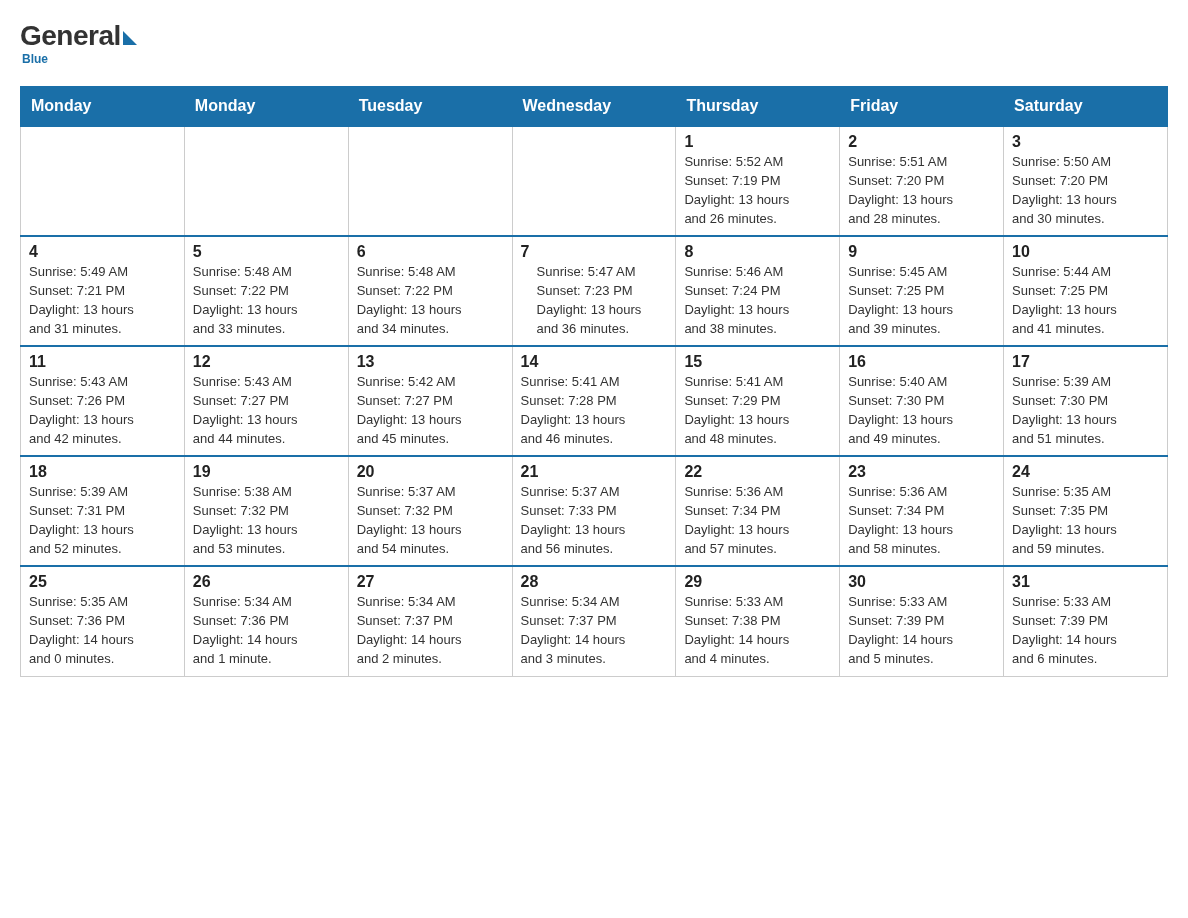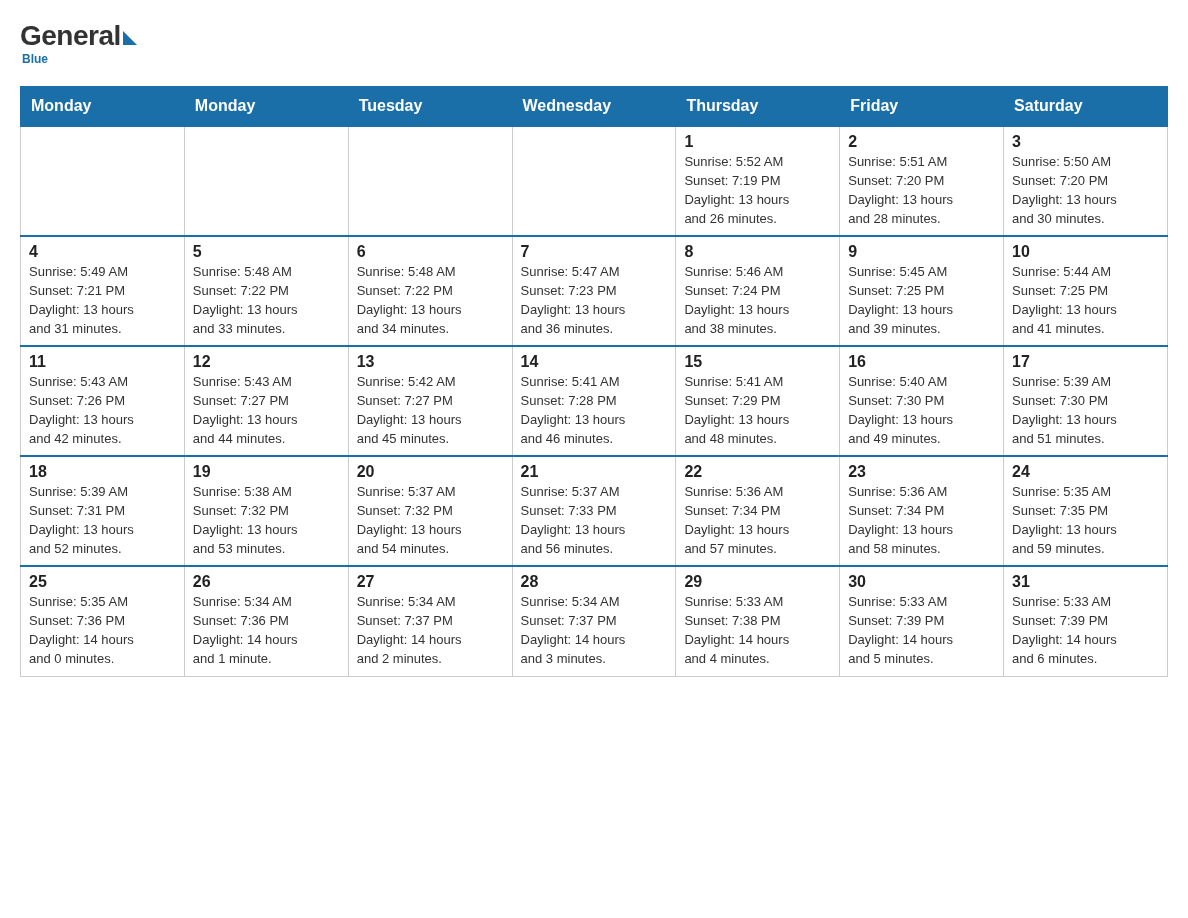--- a/index.html
+++ b/index.html
@@ -174,21 +174,21 @@
         </td>
         <td>
           <div class="day-number">6</div>
           <div class="day-info" style="white-space: pre-line;">Sunrise: 5:48 AM
 Sunset: 7:22 PM
 Daylight: 13 hours
 and 34 minutes.</div>
         </td>
         <td>
           <div class="day-number">7</div>
-          <div class="day-info" style="white-space: pre-line;">Sunrise: 5:47 AM
+          <div class="day-info" style="white-space: pre-line; margin-left: 16px;">Sunrise: 5:47 AM
 Sunset: 7:23 PM
 Daylight: 13 hours
 and 36 minutes.</div>
         </td>
         <td>
           <div class="day-number">8</div>
           <div class="day-info" style="white-space: pre-line;">Sunrise: 5:46 AM
 Sunset: 7:24 PM
 Daylight: 13 hours
 and 38 minutes.</div>

